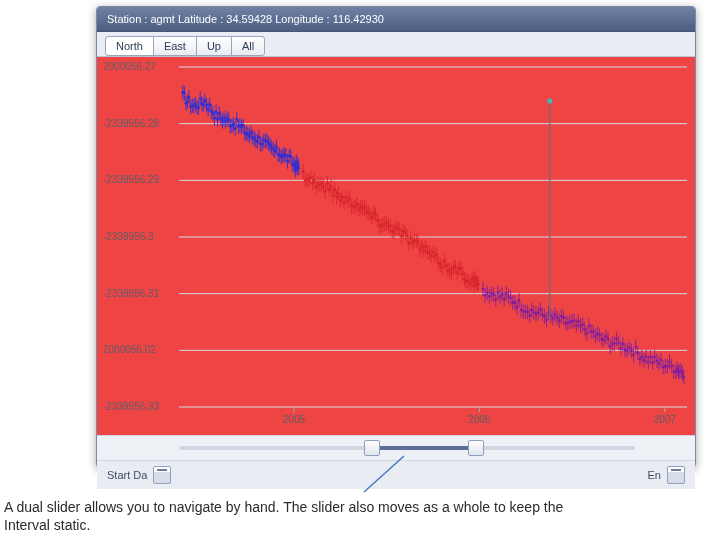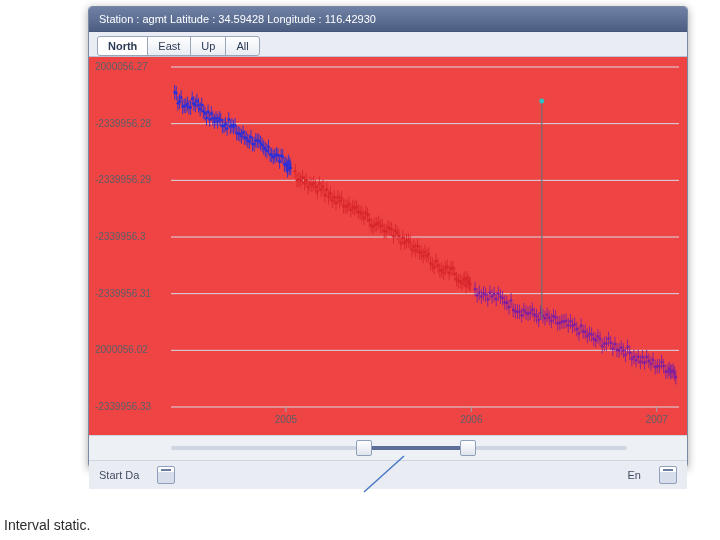--- a/index.html
+++ b/index.html
@@ -1,36 +1,36 @@
 <!DOCTYPE html>
 <html><head>
 <meta charset="utf-8">
 <style>
   html,body{margin:0;padding:0;font-family:Verdana,Arial,sans-serif;background:#fff}
   .stage{position:relative;width:720px;height:540px}
-  .app{position:absolute;left:88px;top:6px;width:598px;height:460px;
+  .app{position:absolute;left:96px;top:6px;width:598px;height:460px;
        border:1px solid #7a8aa0;box-shadow:0 2px 8px rgba(0,0,0,.35);
        border-radius:4px;background:#fff}
   .titlebar{height:24px;line-height:24px;padding:0 10px;color:#fff;font-size:11px;
             background:linear-gradient(#6f82a5,#4c5e82);border-radius:3px 3px 0 0;
             border-bottom:1px solid #46567a}
   .tabs{display:flex;gap:0;padding:4px 8px 0 8px;background:#e9edf3;border-bottom:1px solid #bac4d4}
   .tab{font-size:11px;padding:3px 10px;border:1px solid #9aa7bb;background:linear-gradient(#fff,#e8ecf3);
        color:#2d3b56;cursor:pointer;margin-right:-1px}
   .tab:first-child{border-radius:3px 0 0 3px}
   .tab:last-child{border-radius:0 3px 3px 0}
-  .tab.active{background:linear-gradient(#fff,#fff);font-weight:bold}
+  .tab.active{background:linear-gradient(#fff,#fff);font-weight:normal}
   .plotwrap{position:relative;height:378px;background:#ef4444}
   .plot{position:absolute;inset:0}
   .sliderbar{position:relative;height:24px;background:#edf0f5;border-top:1px solid #cfd6e2}
   .track{position:absolute;left:82px;right:60px;top:10px;height:4px;background:#cfd6e2;border-radius:2px}
   .range{position:absolute;top:10px;height:4px;background:#5b6f98;border-radius:2px}
   .thumb{position:absolute;top:4px;width:14px;height:14px;border-radius:2px;
          background:linear-gradient(#fff,#dfe4ee);border:1px solid #8fa0bd;cursor:ew-resize}
-  .formrow{display:flex;align-items:center;gap:18px;height:28px;padding:0 10px;
+  .formrow{display:flex;align-items:center;gap:6px;height:28px;padding:0 10px;
            background:#e9edf3;border-top:1px solid #cfd6e2;font-size:11px;color:#414c63}
   .formrow .spacer{flex:1}
   .dateinput{width:80px;height:16px;border:1px solid #9aa7bb;background:#fff;font-size:10px;
              padding:0 4px;color:#2d3646}
   .calicon{width:16px;height:16px;display:inline-block;border:1px solid #8fa0bd;border-radius:2px;
            background:linear-gradient(#fff 30%,#d7ddea 30%);cursor:pointer;position:relative}
   .calicon::before{content:"";position:absolute;top:2px;left:3px;width:10px;height:2px;background:#6b7ea1}
   
   .pointer{position:absolute;left:354px;top:454px;width:60px;height:40px;pointer-events:none}
   .caption{position:absolute;left:4px;right:10px;top:498px;font-size:14px;color:#2b2b2b;line-height:1.3}
@@ -656,16 +656,16 @@
       <span>En</span>
       <span class="calicon"></span>
     </div>
   </div>
 
   <svg class="pointer">
     <line x1="10" y1="38" x2="50" y2="2" stroke="#4a78c6" stroke-width="1.5"></line>
   </svg>
 
   <div class="caption">
-    <br>
+    <span>A dual slider allows you to navigate by hand.  The slider also moves as a whole to keep the</span><br>
     <span>Interval static.</span>
   </div>
 </div>
 
 </body></html>

